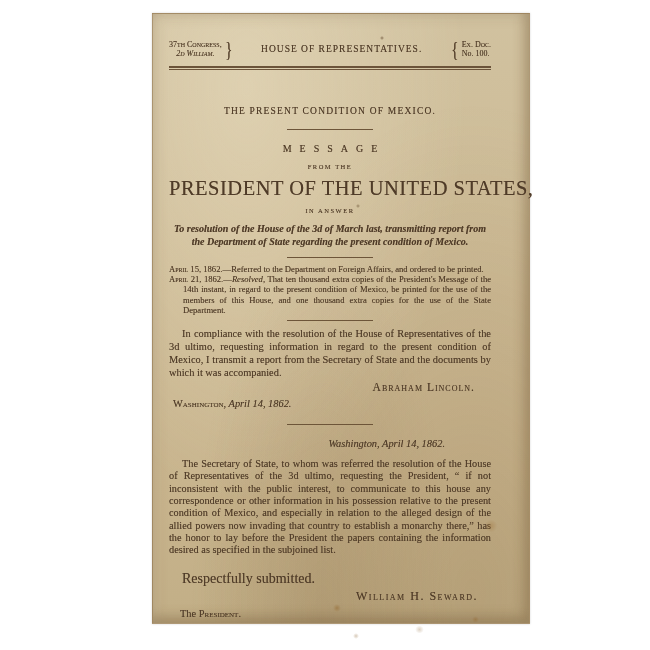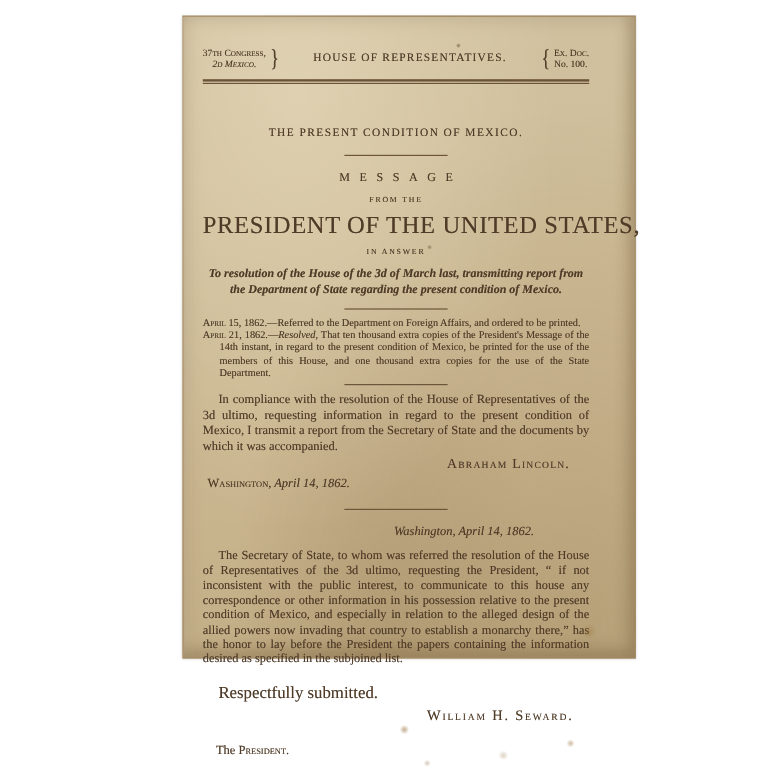--- a/index.html
+++ b/index.html
@@ -1,18 +1,18 @@
 <!DOCTYPE html>
 <html><head>
 <meta charset="utf-8">
 <style>
   html,body{margin:0;padding:0;background:#ffffff;width:650px;height:650px;overflow:hidden;}
   body{font-family:"Liberation Serif", serif;color:#4f3b28;}
   .paper{
-    position:absolute;left:152px;top:13px;width:378px;height:536px;
+    position:absolute;left:152px;top:13px;width:378px;height:611px;
     background:
       radial-gradient(ellipse at 25% 12%, rgba(255,246,222,0.30), transparent 55%),
       radial-gradient(ellipse at 85% 95%, rgba(130,100,60,0.20), transparent 60%),
       radial-gradient(ellipse at 45% 100%, rgba(120,92,55,0.18), transparent 45%),
       linear-gradient(177deg,#d1c2a0 0%, #cdbb96 40%, #c8b48d 75%, #c1ae86 100%);
     box-shadow: inset 0 0 14px rgba(115,90,55,0.35),
                 inset -5px -7px 12px rgba(115,90,55,0.28),
                 inset 3px 2px 8px rgba(255,250,235,0.25),
                 0 0 2px rgba(0,0,0,0.18);
     border:1px solid rgba(140,112,75,0.55);
@@ -47,41 +47,41 @@
   .body-par{margin-top:7px;font-size:10.4px;line-height:12.9px;text-align:justify;text-indent:13px;}
   .sig-lincoln{margin-top:1px;text-align:right;padding-right:16px;font-size:11.5px;letter-spacing:1px;}
   .dateline{margin-top:5px;font-size:10.4px;padding-left:4px;}
   .rule-4{margin-top:15px;}
   .dept{margin-top:13px;text-align:right;font-size:10px;line-height:12.5px;}
   .dept-l1{padding-right:75px;}
   .dept-l2{padding-right:46px;font-style:italic;font-size:10.4px;}
   .report-par{margin-top:8px;font-size:10.3px;line-height:12.3px;text-align:justify;text-indent:13px;}
   .submitted{margin-top:14px;font-size:14px;text-indent:13px;}
   .sig-seward{margin-top:2px;text-align:right;padding-right:13px;font-size:12px;letter-spacing:1.5px;}
-  .addressee{margin-top:16px;font-size:10.4px;text-indent:11px;}
+  .addressee{margin-top:4px;font-size:10.4px;text-indent:11px;}
 
   .stain{position:absolute;border-radius:50%;pointer-events:none;}
   .stain-a{left:180px;top:590px;width:8px;height:8px;background:radial-gradient(circle,rgba(148,105,50,0.55),rgba(148,105,50,0) 70%);}
   .stain-b{left:319px;top:602px;width:7px;height:7px;background:radial-gradient(circle,rgba(148,105,50,0.45),rgba(148,105,50,0) 70%);}
   .stain-c{left:200px;top:619px;width:6px;height:6px;background:radial-gradient(circle,rgba(140,100,50,0.35),rgba(140,100,50,0) 70%);}
   .stain-d{left:331px;top:506px;width:14px;height:12px;border-radius:50%;background:radial-gradient(circle,rgba(158,116,58,0.40),rgba(158,116,58,0) 70%);}
   .stain-e{left:227px;top:22px;width:4px;height:4px;background:radial-gradient(circle,rgba(90,65,40,0.6),rgba(90,65,40,0) 80%);}
   .stain-f{left:203px;top:190px;width:4px;height:4px;background:radial-gradient(circle,rgba(100,75,45,0.55),rgba(100,75,45,0) 80%);}
   .stain-g{left:262px;top:612px;width:9px;height:7px;background:radial-gradient(circle,rgba(140,100,50,0.28),rgba(140,100,50,0) 75%);}
 </style>
 </head>
 <body>
 
 <div class="paper ink">
   <div class="content">
 
     <div class="hdr">
       <div class="hdr-left sc">
         <div>37th Congress,</div>
-        <div class="it">2d Mexico.</div>
+        <div class="it">2d William.</div>
       </div>
       <div class="brace">}</div>
       <div class="hdr-center">HOUSE OF REPRESENTATIVES.</div>
       <div class="brace">{</div>
       <div class="hdr-right">
         <div class="sc">Ex. Doc.</div>
         <div>No. 100.</div>
       </div>
     </div>
 

